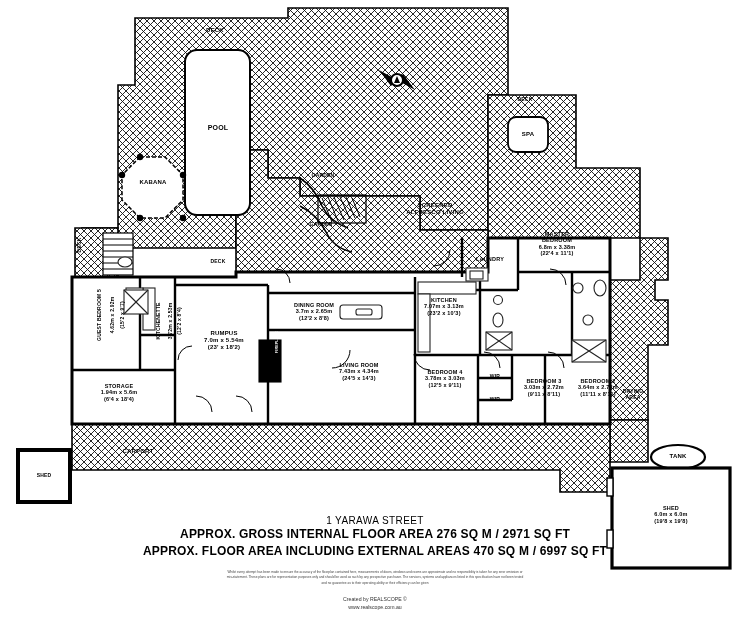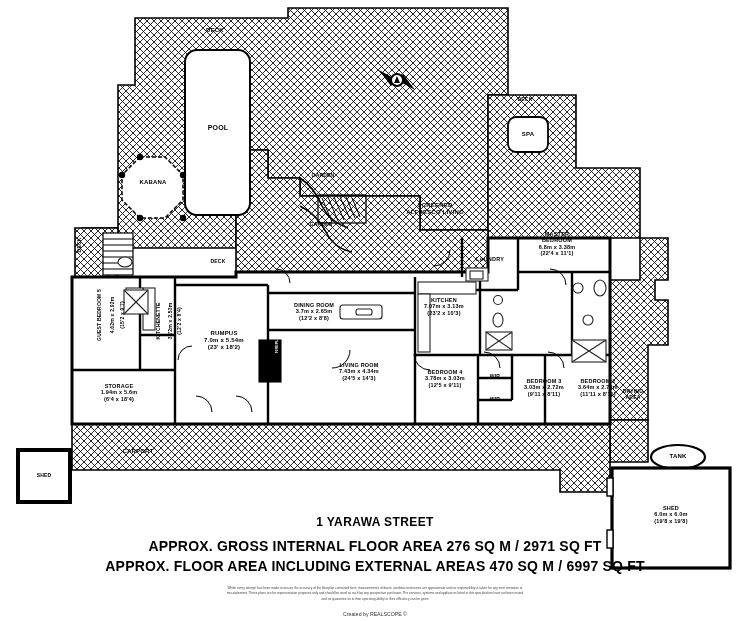--- a/index.html
+++ b/index.html
@@ -28,22 +28,22 @@
   .s5{font-size:5px;}
   .s55{font-size:5.5px;}
   .s6{font-size:6px;}
   .s7{font-size:7px;}
   .rot90{transform:rotate(-90deg);transform-origin:center center;}
 
   
   #footer{
     position:absolute;left:0;top:515px;width:750px;text-align:center;
   }
-  #addr{font-size:12px;font-weight:bold;letter-spacing:.4px;}
-  #areas{margin-top:7px;font-size:14px;font-weight:bold;line-height:1.45;letter-spacing:.2px;}
+  #addr{font-size:10px;font-weight:normal;letter-spacing:.4px;}
+  #areas{font-size:12px;font-weight:bold;line-height:1.45;letter-spacing:.2px;}
   #disc{margin:9px auto 0;width:300px;font-size:3.2px;line-height:1.75;color:#444;text-align:center;}
   #credit{margin-top:8px;font-size:5.2px;line-height:1.7;color:#333;}
 </style>
 </head>
 <body>
 
 <svg id="plan" viewBox="0 0 750 621" xmlns="http://www.w3.org/2000/svg">
   <defs>
 
     <pattern id="xhatch" width="7" height="7" patternUnits="userSpaceOnUse">

